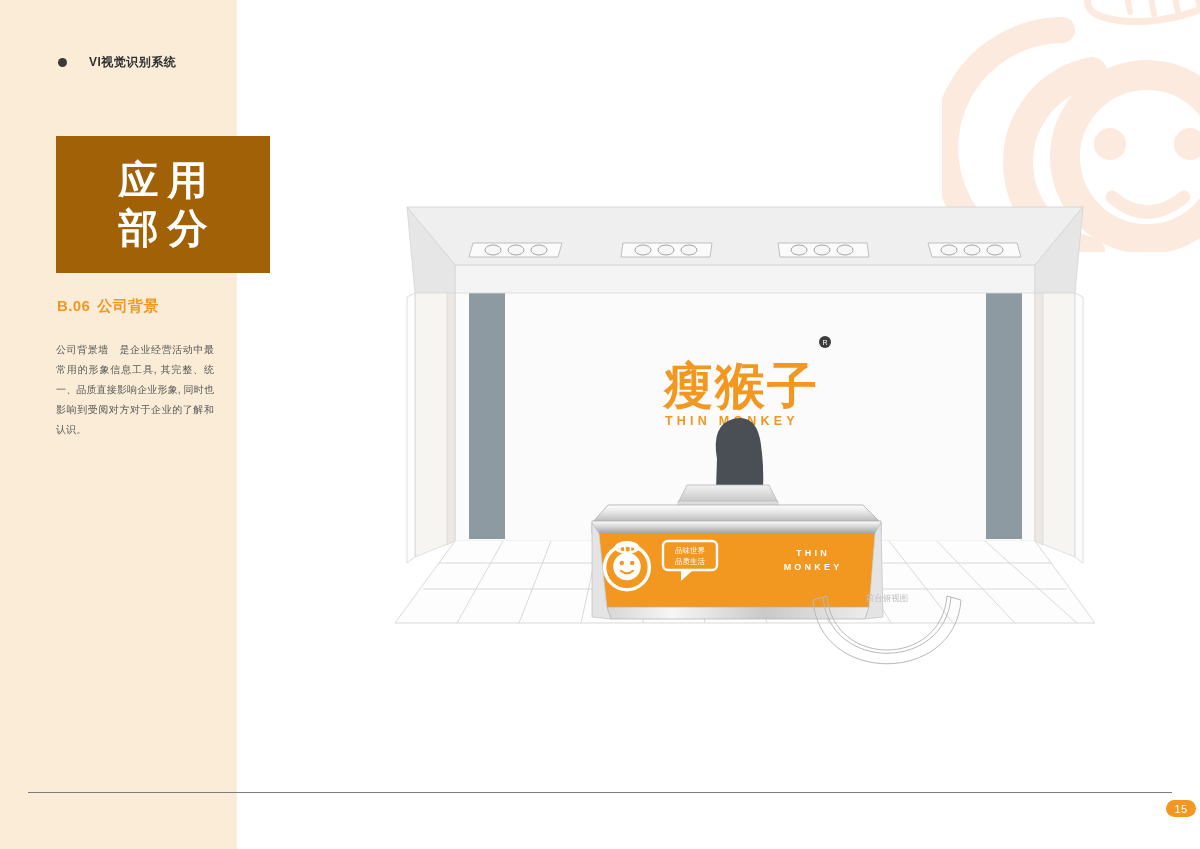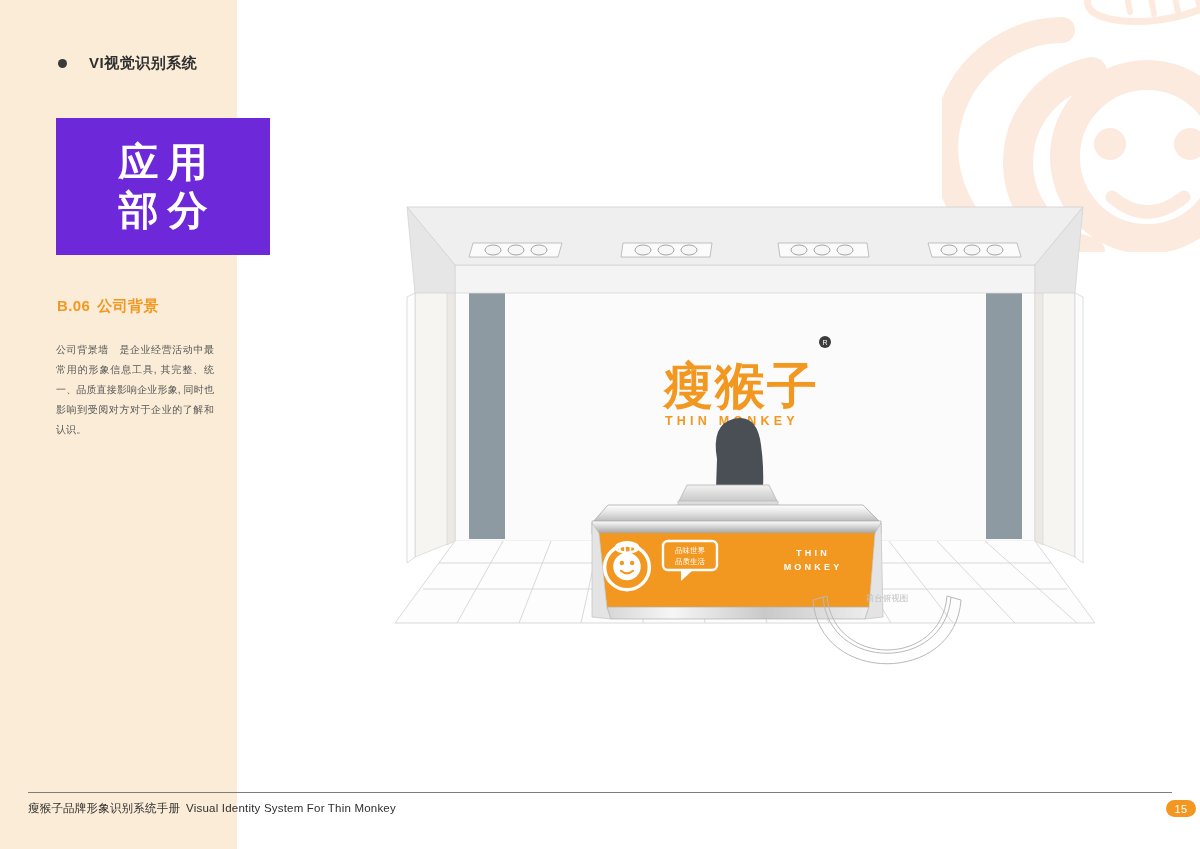--- a/index.html
+++ b/index.html
@@ -48,35 +48,35 @@
     gap: 22px;
   }
   .header-bullet {
     width: 9px;
     height: 9px;
     border-radius: 50%;
     background: #3a3a3a;
     display: block;
   }
   .header-title {
-    font-size: 15px;
+    font-size: 12px;
     font-weight: bold;
     color: #2f2f2f;
     letter-spacing: 0.5px;
     white-space: nowrap;
   }
 
   
   .title-box {
     position: absolute;
     left: 56px;
-    top: 118px;
+    top: 136px;
     width: 214px;
     height: 137px;
-    background: #6d28d9;
+    background: #a16207;
     display: flex;
     flex-direction: column;
     align-items: center;
     justify-content: center;
   }
   .title-line {
     color: #ffffff;
     font-size: 40px;
     font-weight: bold;
     letter-spacing: 9px;
@@ -358,18 +358,15 @@
         <path d="M428 412 C 434 487, 550 487, 556 412"></path>
         <path d="M432 411 C 438 483, 546 483, 552 411"></path>
         <line x1="418" y1="415" x2="432" y2="411"></line>
         <line x1="566" y1="415" x2="552" y2="411"></line>
       </g>
       <text x="492" y="416" font-size="8.5" fill="#c2c2c2" text-anchor="middle" font-family="'Liberation Sans','DejaVu Sans',sans-serif">前台俯视图</text>
     </svg>
   </div>
 
   <div class="footer-rule"></div>
-  <div class="footer-text">
-    <span>瘦猴子品牌形象识别系统手册</span><span class="en">Visual Identity System For Thin Monkey</span>
-  </div>
   <div class="page-badge">15</div>
 
 </div>
 
 </body></html>

